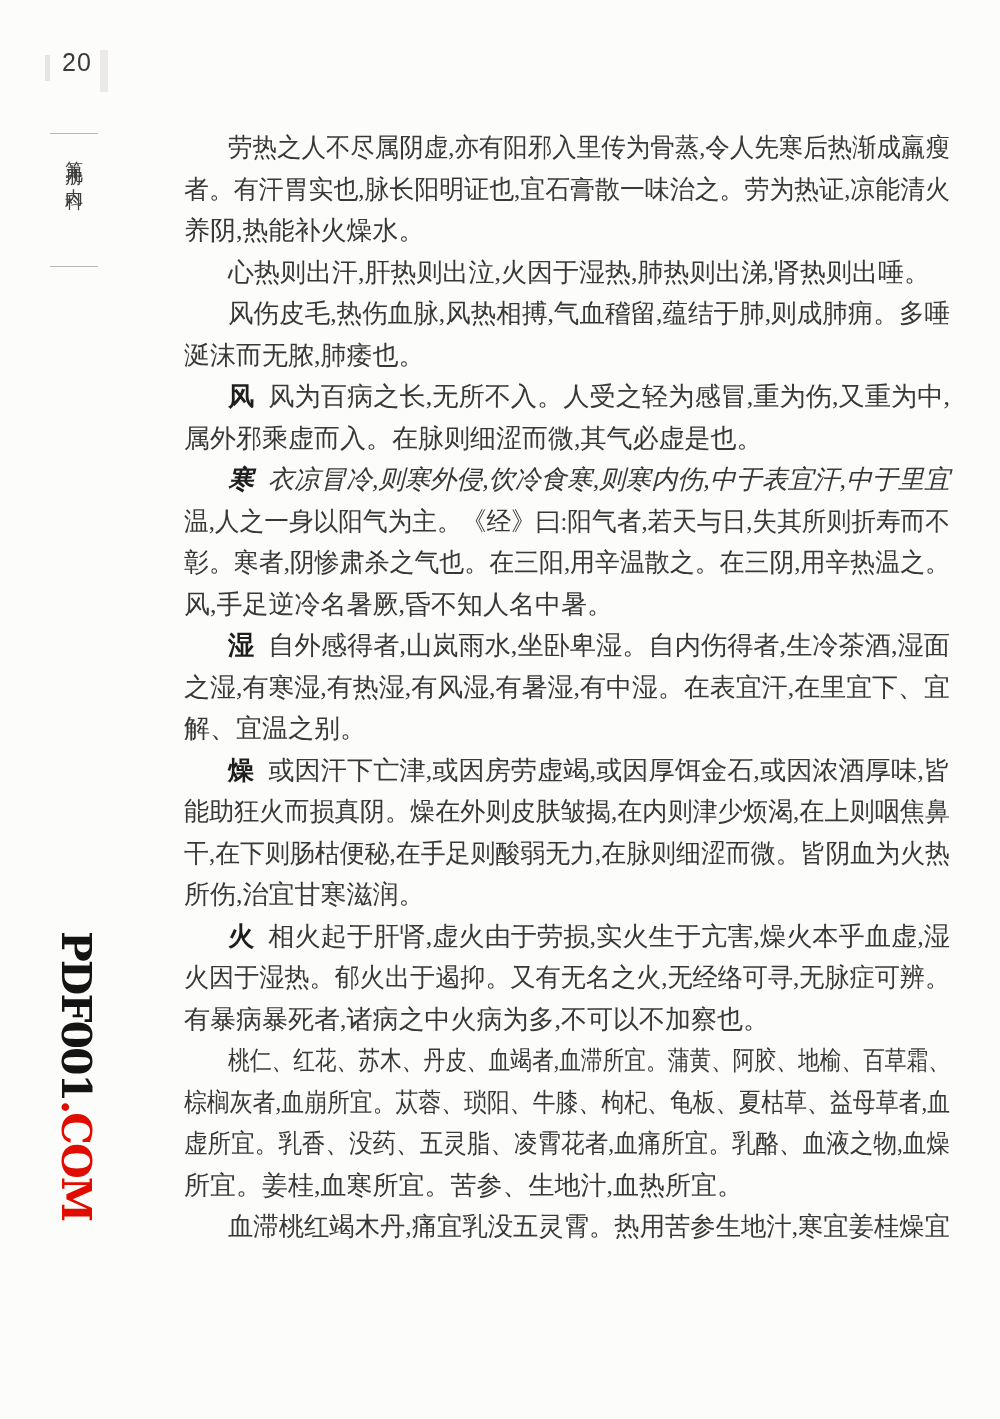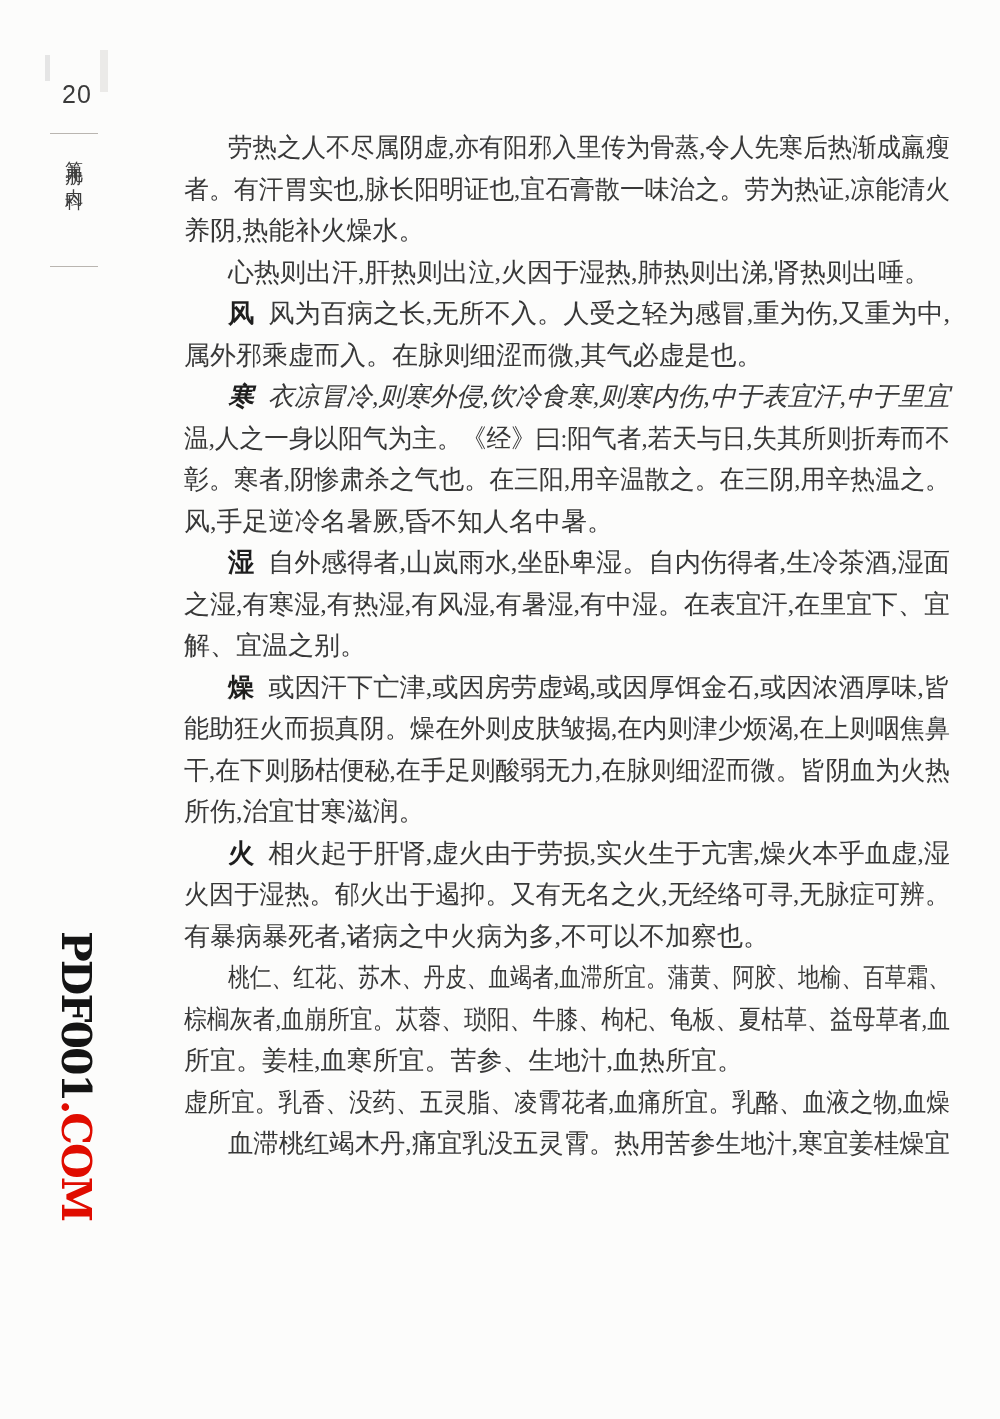--- a/index.html
+++ b/index.html
@@ -8,21 +8,21 @@
     background:#fcfcfb;overflow:hidden;
     font-family:"Liberation Serif","DejaVu Serif",serif;
   }
   
   .scan-mark{position:absolute;background:#dedede;opacity:.75;}
   .scan-mark.left{left:45px;top:55px;width:5px;height:26px;}
   .scan-mark.right{left:100px;top:50px;width:8px;height:42px;background:#e6e4e2;}
   .page-number{
     position:absolute;left:62px;top:48px;
     font-family:"Liberation Sans","DejaVu Sans",sans-serif;
-    font-size:25px;color:#3a3a3a;letter-spacing:1px;margin-top:32px;
+    font-size:25px;color:#3a3a3a;letter-spacing:1px;
   }
   
   .side-tab{
     position:absolute;left:50px;top:133px;width:48px;height:132px;
     border-top:1px solid #b9b5b0;border-bottom:1px solid #b9b5b0;
     display:flex;justify-content:center;
   }
   .side-tab .vtext{
     writing-mode:vertical-rl;text-orientation:upright;
     font-size:18px;color:#3d3d3d;letter-spacing:4px;padding-top:12px;
@@ -71,20 +71,24 @@
   <div class="body-text">
       <div class="para">
         <div class="tline first"><span class="fit" style="transform: scaleX(0.94133);">劳热之人不尽属阴虚,亦有阳邪入里传为骨蒸,令人先寒后热渐成羸瘦</span></div>
         <div class="tline"><span class="fit" style="transform: scaleX(0.958099);">者。有汗胃实也,脉长阳明证也,宜石膏散一味治之。劳为热证,凉能清火</span></div>
         <div class="tline last"><span class="fit">养阴,热能补火燥水。</span></div>
       </div>
       <div class="para">
         <div class="tline first last"><span class="fit">心热则出汗,肝热则出泣,火因于湿热,肺热则出涕,肾热则出唾。</span></div>
       </div>
       <div class="para">
+        <div class="tline first"><span class="fit" style="transform: scaleX(0.982982);">风伤皮毛,热伤血脉,风热相搏,气血稽留,蕴结于肺,则成肺痈。多唾</span></div>
+        <div class="tline last"><span class="fit">涎沫而无脓,肺痿也。</span></div>
+      </div>
+      <div class="para">
         <div class="tline first"><span class="fit" style="transform: scaleX(1.00838);"><b class="para-head">风</b>风为百病之长,无所不入。人受之轻为感冒,重为伤,又重为中,</span></div>
         <div class="tline last"><span class="fit">属外邪乘虚而入。在脉则细涩而微,其气必虚是也。</span></div>
       </div>
       <div class="para">
         <div class="tline first"><span class="fit" style="transform: scaleX(0.999308); font-style: italic;"><b class="para-head">寒</b>衣凉冒冷,则寒外侵,饮冷食寒,则寒内伤,中于表宜汗,中于里宜</span></div>
         <div class="tline"><span class="fit" style="transform: scaleX(0.949507);">温,人之一身以阳气为主。《经》曰:阳气者,若天与日,失其所则折寿而不</span></div>
         <div class="tline last"><span class="fit" style="transform: scaleX(0.958099);">彰。寒者,阴惨肃杀之气也。在三阳,用辛温散之。在三阴,用辛热温之。</span></div>
       </div>
       <div class="para">
         <div class="tline last"><span class="fit">风,手足逆冷名暑厥,昏不知人名中暑。</span></div>
@@ -101,21 +105,21 @@
         <div class="tline last"><span class="fit">所伤,治宜甘寒滋润。</span></div>
       </div>
       <div class="para">
         <div class="tline first"><span class="fit" style="transform: scaleX(1.00838);"><b class="para-head">火</b>相火起于肝肾,虚火由于劳损,实火生于亢害,燥火本乎血虚,湿</span></div>
         <div class="tline"><span class="fit" style="transform: scaleX(0.965952);">火因于湿热。郁火出于遏抑。又有无名之火,无经络可寻,无脉症可辨。</span></div>
         <div class="tline last"><span class="fit">有暴病暴死者,诸病之中火病为多,不可以不加察也。</span></div>
       </div>
       <div class="para">
         <div class="tline first"><span class="fit" style="transform: scaleX(0.835165);">桃仁、红花、苏木、丹皮、血竭者,血滞所宜。蒲黄、阿胶、地榆、百草霜、</span></div>
         <div class="tline"><span class="fit" style="transform: scaleX(0.879449);">棕榈灰者,血崩所宜。苁蓉、琐阳、牛膝、枸杞、龟板、夏枯草、益母草者,血</span></div>
+        <div class="tline"><span class="fit" style="transform: scaleX(0.906509);">虚所宜。乳香、没药、五灵脂、凌霄花者,血痛所宜。乳酪、血液之物,血燥</span></div>
         <div class="tline last"><span class="fit">所宜。姜桂,血寒所宜。苦参、生地汁,血热所宜。</span></div>
-        <div class="tline"><span class="fit" style="transform: scaleX(0.906509);">虚所宜。乳香、没药、五灵脂、凌霄花者,血痛所宜。乳酪、血液之物,血燥</span></div>
       </div>
       <div class="para">
         <div class="tline first"><span class="fit" style="transform: scaleX(0.974359);">血滞桃红竭木丹,痛宜乳没五灵霄。热用苦参生地汁,寒宜姜桂燥宜</span></div>
       </div>
     </div>
 
 </div>
 
 </body></html>

